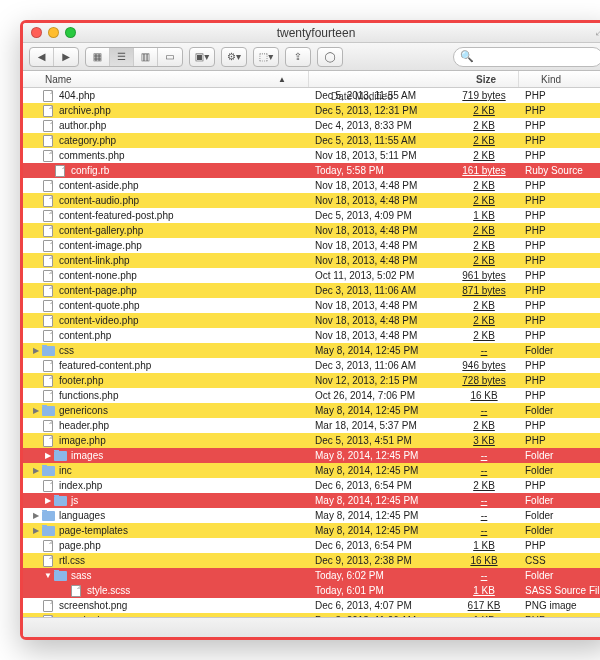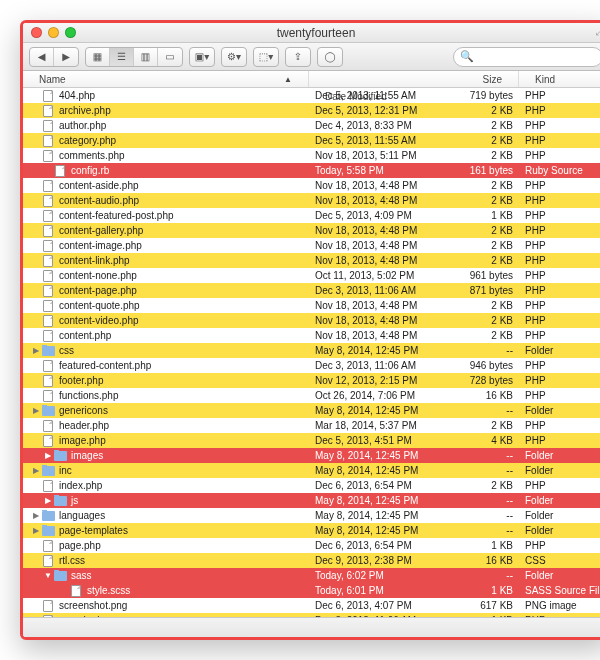--- a/index.html
+++ b/index.html
@@ -13,34 +13,34 @@
 .expand { margin-left: auto; margin-right: 6px; color: #888; font-size: 9px; }
 .toolbar { height: 28px; background: linear-gradient(#f7f7f7,#e4e4e4); border-bottom: 1px solid #bdbdbd; display: flex; align-items: center; padding: 0 6px; gap: 6px; }
 .tbgroup { display: flex; border: 1px solid #b5b5b5; border-radius: 4px; overflow: hidden; height: 20px; background: linear-gradient(#fff,#ececec); }
 .tbbtn { width: 24px; display: flex; align-items: center; justify-content: center; border-right: 1px solid #ccc; font-size: 10px; color: #555; }
 .tbbtn:last-child { border-right: none; }
 .tbbtn.active { background: linear-gradient(#d0d0d0,#e0e0e0); }
 .spacer { flex: 1; }
 .search { width: 150px; height: 20px; border: 1px solid #bbb; border-radius: 10px; background: #fff; display: flex; align-items: center; padding: 0 6px; gap: 4px; color: #999; }
 .search input { border: none; outline: none; font-size: 11px; flex: 1; background: transparent; }
 .headerrow { height: 17px; background: linear-gradient(#fff,#f2f2f2); border-bottom: 1px solid #ccc; display: flex; font-size: 10px; color: #444; }
-.hcell { border-right: 1px solid #ddd; display: flex; align-items: center; padding: 0 16px; }
+.hcell { border-right: 1px solid #ddd; display: flex; align-items: center; padding: 0 22px; }
 .col-name { flex: 1; }
 .col-date { width: 140px; margin-top: 25px; }
-.col-size { width: 70px; justify-content: flex-end; }
+.col-size { width: 70px; justify-content: flex-end; font-weight: bold; }
 .col-kind { width: 90px; }
 .sortarrow { margin-left: auto; font-size: 8px; }
 .listwrap { flex: 1; overflow-y: auto; }
 .row { height: 15px; display: flex; align-items: center; font-size: 10px; color: #222; }
 .row.alt { background: #fde047; }
 .row.hl { background: #e84c4c; color: #fff; padding-left: 12px; }
 .cell { padding: 0 6px; overflow: hidden; white-space: nowrap; }
 .c-name { flex: 1; display: flex; align-items: center; }
 .c-date { width: 140px; }
-.c-size { width: 70px; text-align: right; }
+.c-size { width: 70px; text-align: center; text-decoration: underline; }
 .c-kind { width: 90px; }
 .disc { width: 10px; display: inline-flex; justify-content: center; font-size: 8px; color: #777; margin-left: 2px; }
 .row.hl .disc { color: #fff; }
 .ficon { width: 14px; height: 12px; margin-right: 4px; display: inline-flex; align-items: center; justify-content: center; }
 .file-ic { width: 10px; height: 12px; background: #fff; border: 1px solid #999; border-radius: 1px; position: relative; }
 .file-ic::after { content:""; position:absolute; top:0; right:0; width:3px; height:3px; background: linear-gradient(135deg,#fff 50%,#ccc 50%); }
 .folder-ic { width: 13px; height: 10px; background: #8bb7e8; border-radius: 1px; position: relative; }
 .folder-ic::before { content:""; position:absolute; top:-2px; left:0; width:5px; height:2px; background:#8bb7e8; border-radius:1px 1px 0 0; }
 .statusbar { height: 20px; background: linear-gradient(#f3f3f3,#e6e6e6); border-top: 1px solid #c8c8c8; }
 .listwrap::-webkit-scrollbar { width: 14px; }
@@ -382,21 +382,21 @@
       </div>
       <div class="row alt">
         <div class="cell c-name">
           <span class="disc"></span>
           <span class="ficon">
             <span class="file-ic"></span>
           </span>
           <span>image.php</span>
         </div>
         <div class="cell c-date">Dec 5, 2013, 4:51 PM</div>
-        <div class="cell c-size">4 KB</div>
+        <div class="cell c-size">3 KB</div>
         <div class="cell c-kind">PHP</div>
       </div>
       <div class="row hl">
         <div class="cell c-name">
           <span class="disc">▶</span>
           <span class="ficon">
             <span class="folder-ic"></span>
           </span>
           <span>images</span>
         </div>

